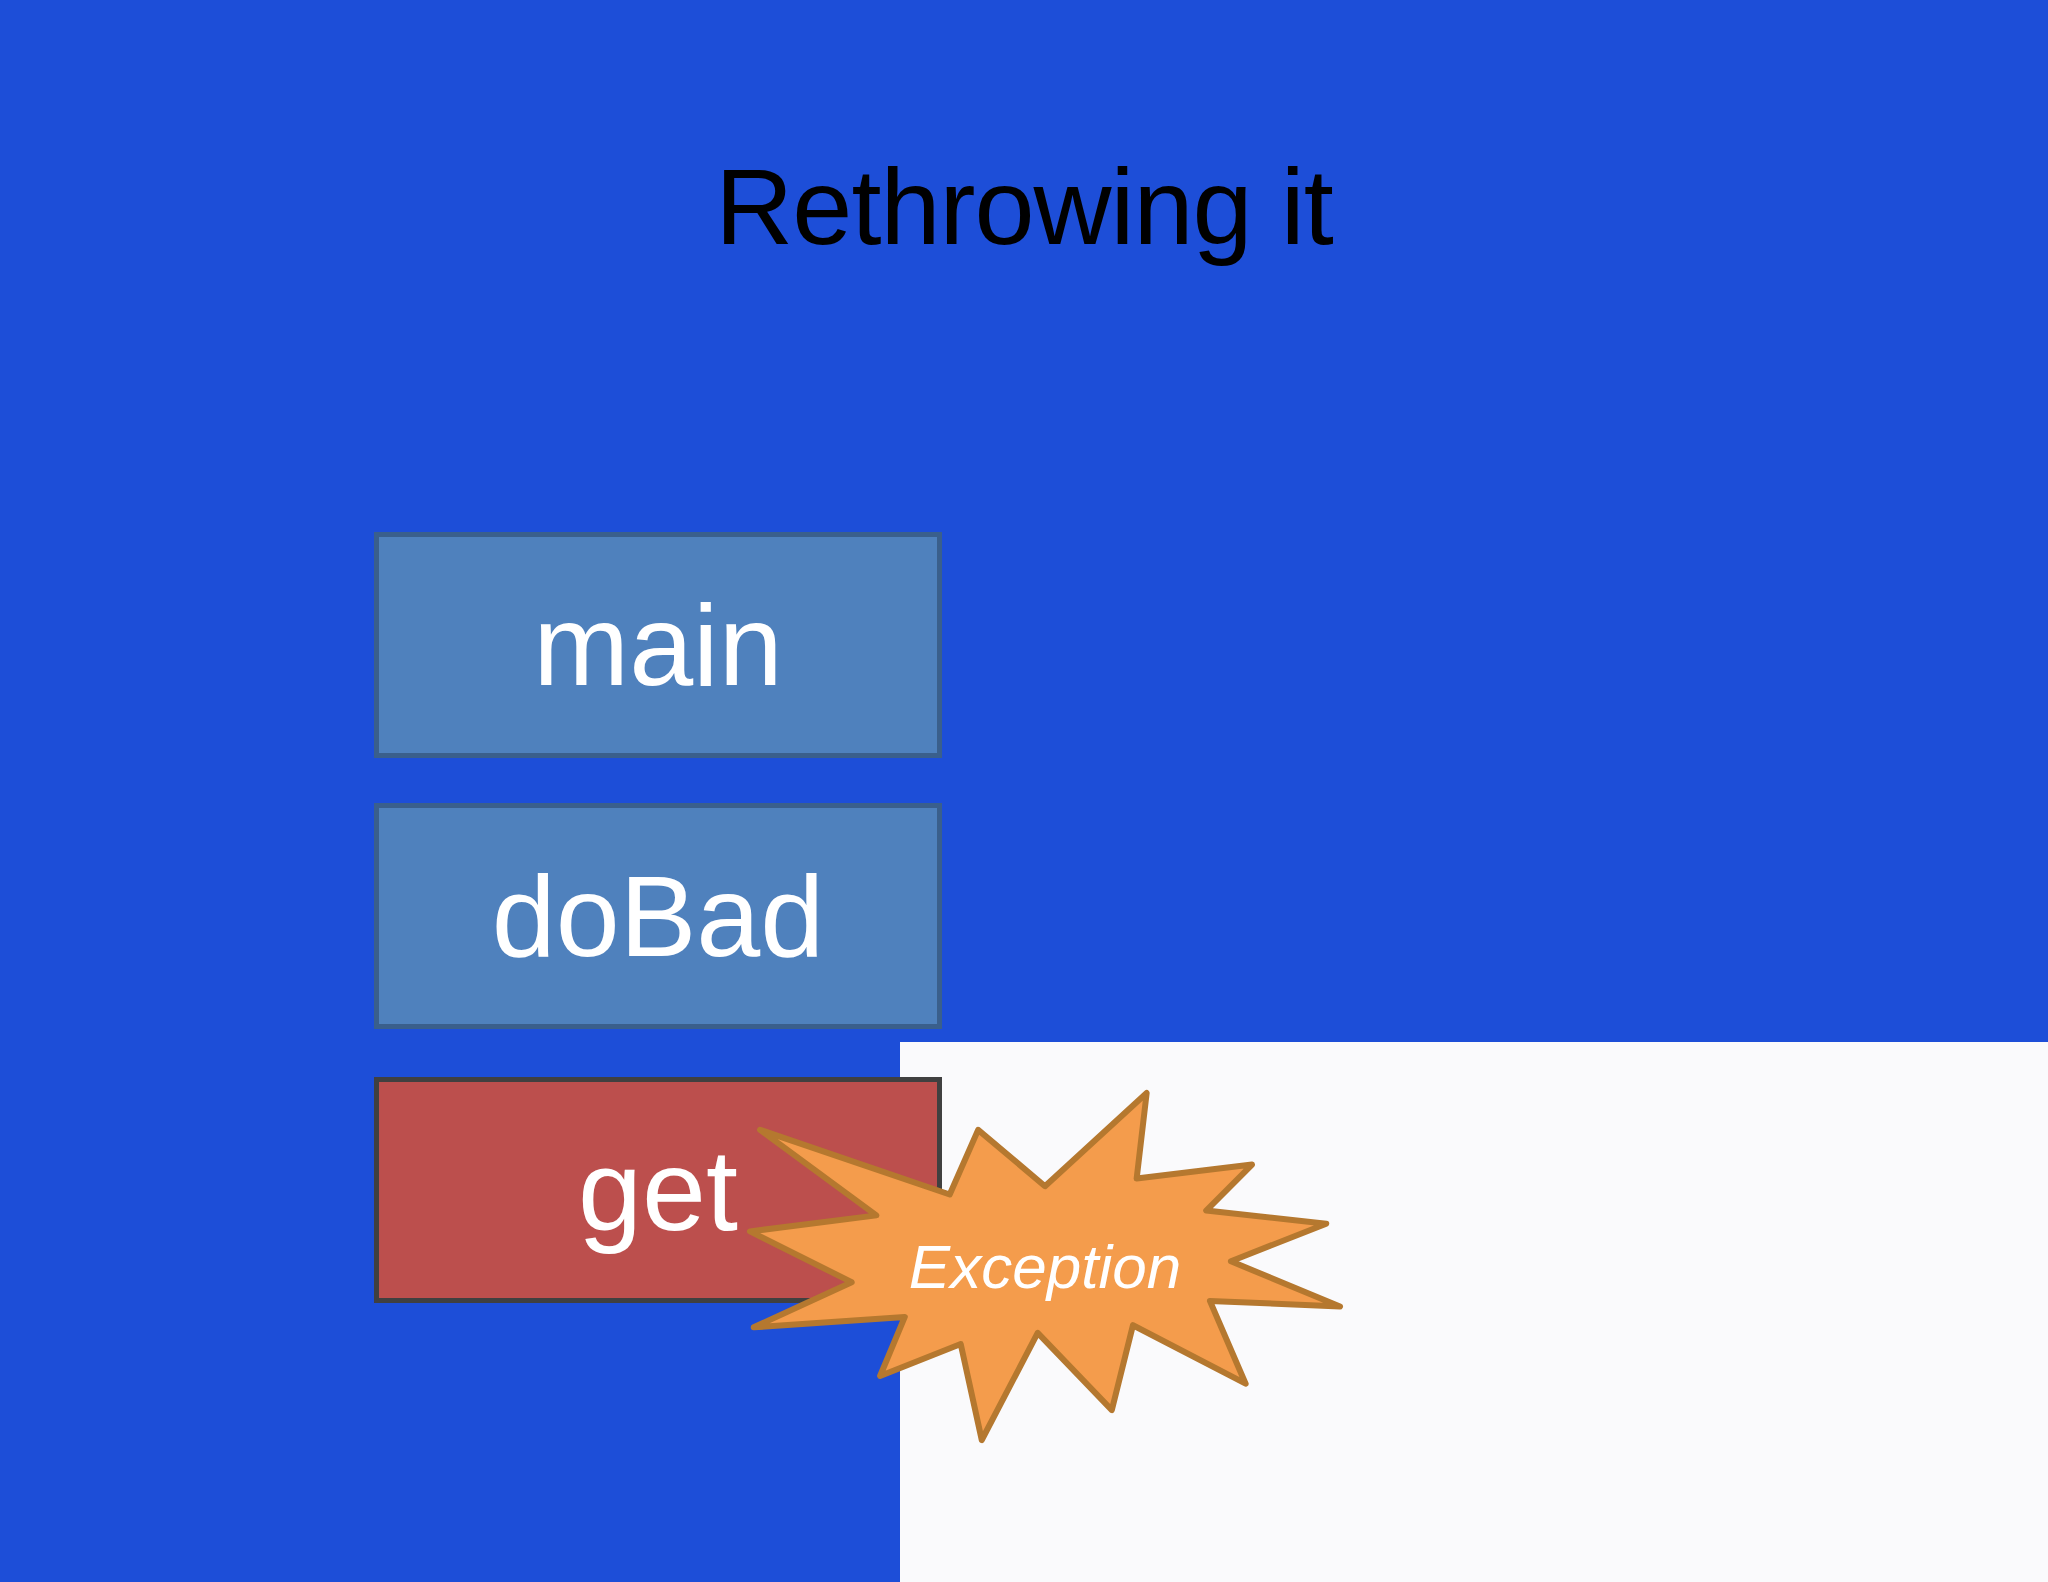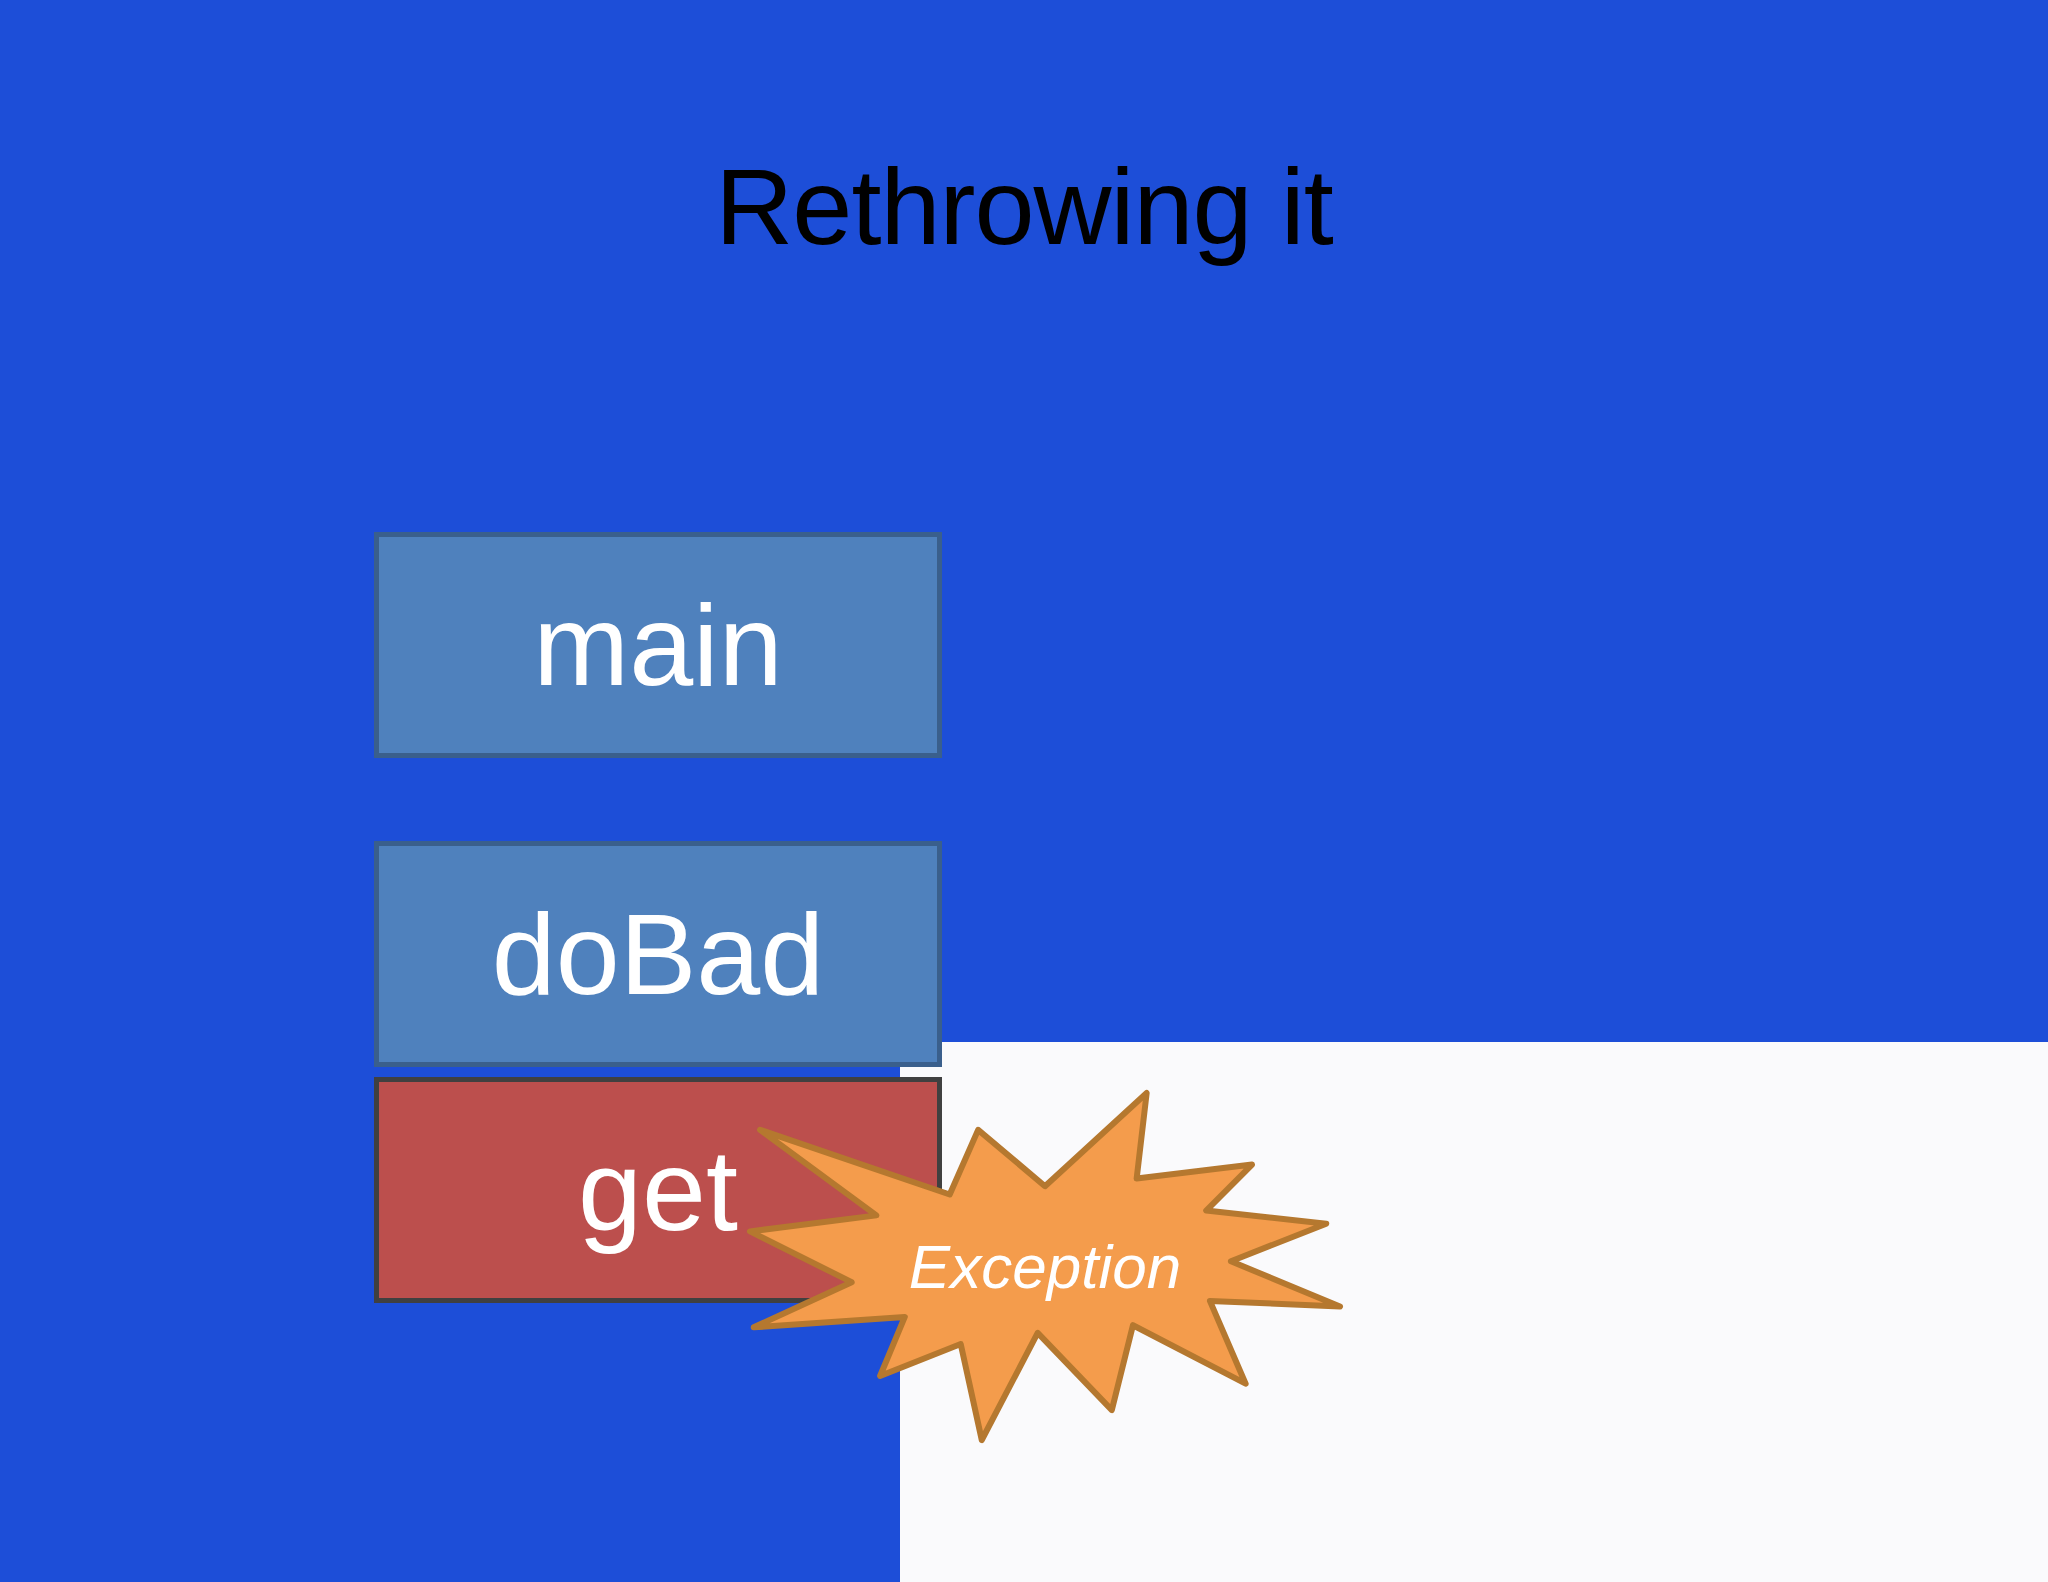--- a/index.html
+++ b/index.html
@@ -55,21 +55,21 @@
   }
   .frame-box.blue {
     background: #4f81bd;
     border: 5px solid #3a5f8c;
   }
   .frame-box.red {
     background: #bc4f4d;
     border: 5px solid #404040;
   }
   .frame-main  { top: 532px; }
-  .frame-dobad { top: 803px; margin-top: 38px; }
+  .frame-dobad { top: 803px; }
   .frame-get   { top: 1077px; }
 
   .burst-wrap {
     position: absolute;
     left: 750px;
     top: 1093px;
     width: 590px;
     height: 347px;
     z-index: 2;
   }

